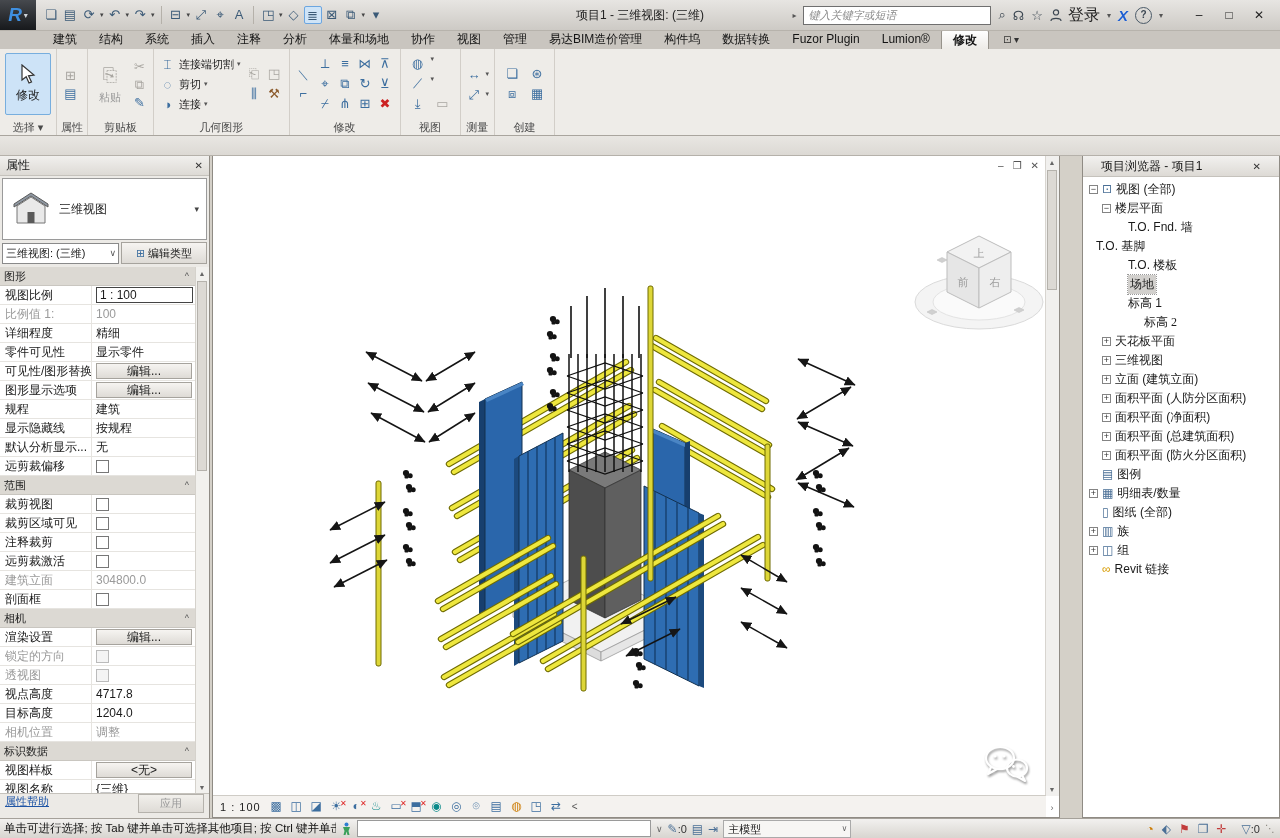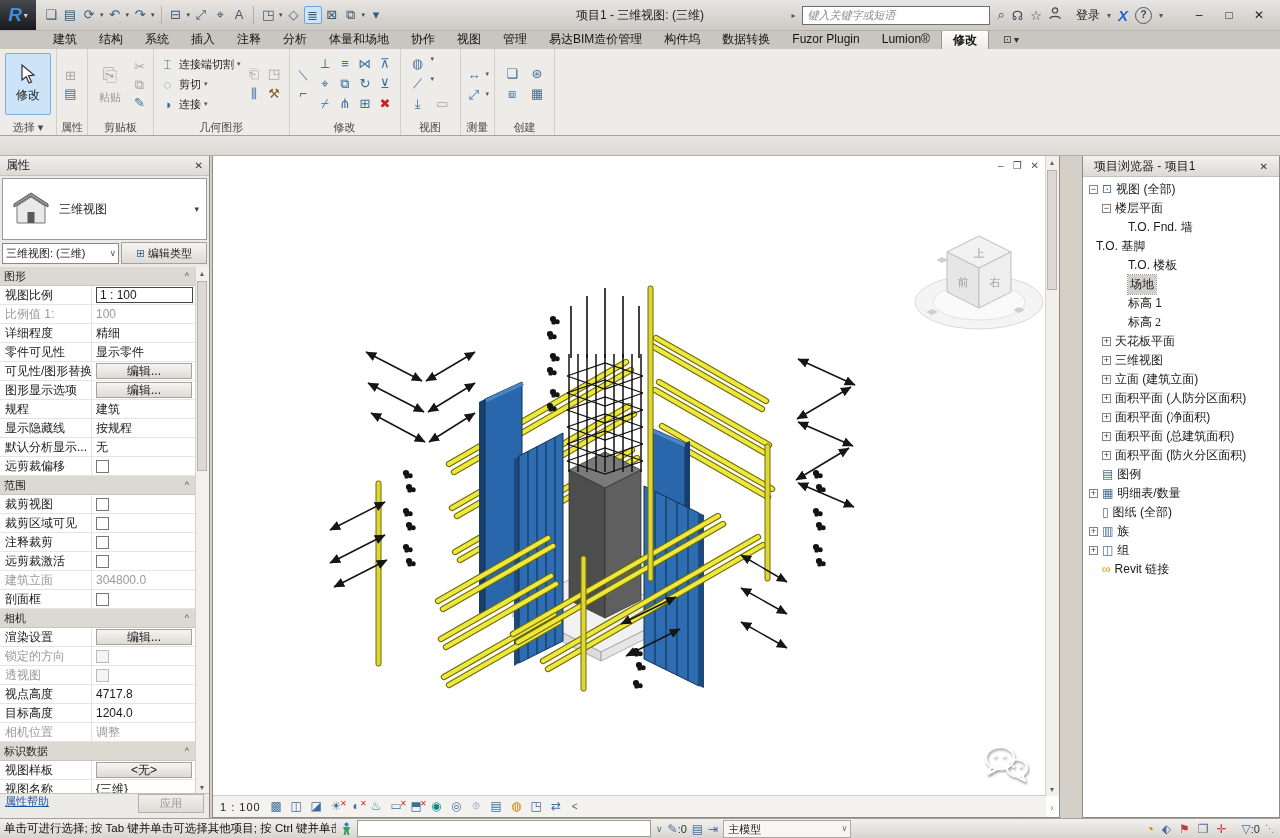--- a/index.html
+++ b/index.html
@@ -19,21 +19,21 @@
   .qi.qactive{background:#cfe4f7;border:1px solid #6ca6e0;border-radius:2px;box-sizing:border-box}
   .qdd{font-size:7px;color:#444;margin:0 1px}
   .qsep{width:1px;height:18px;background:#b5b1aa;margin:0 4px}
   .tb-title{position:absolute;left:50%;transform:translateX(-50%);top:7px;font-size:12px;color:#222}
   .tb-right{position:absolute;right:0;top:0;height:30px;display:flex;align-items:center;gap:7px;padding-right:6px}
   .tbi{color:#3c4752;font-size:13px}
   .tbi.small{font-size:8px;color:#555}
   .searchbox{width:178px;height:17px;background:#fff;border:1px solid #6f6f6f;
              font-style:italic;color:#8a8a8a;font-size:11px;padding:0 4px;line-height:17px;
              overflow:hidden;white-space:nowrap}
-  .signin{display:flex;align-items:flex-start;gap:15px;font-size:12px;color:#222}
+  .signin{display:flex;align-items:center;gap:6px;font-size:16px;color:#222}
   .tbx{color:#1f5fd0;font-weight:bold;font-style:italic;font-size:15px;text-shadow:0 0 1px #fff}
   .tbq{width:15px;height:15px;border:1.5px solid #4a5a68;border-radius:50%;line-height:14px;
        text-align:center;font-size:10px;color:#3c4752;font-weight:bold}
   .winbtns{display:flex;margin-left:14px}
   .winbtn{width:30px;height:30px;line-height:30px;text-align:center;color:#222;font-size:12px}
   
   .tabbar{position:absolute;left:0;top:30px;width:1280px;height:19px;background:#c9c5bf;
           display:flex;align-items:flex-end;padding-left:42px;box-sizing:border-box;z-index:29}
   .tab{padding:0 11px;height:19px;line-height:19px;font-size:12px;color:#141414;white-space:nowrap}
   .tab.active{background:linear-gradient(#fefefe,#edebe7);border:1px solid #96928b;border-bottom:none;
@@ -108,21 +108,21 @@
   .viewbar{position:absolute;left:0;right:13px;bottom:0;height:21px;background:#f4f2ef;border-top:1px solid #cfccc6;
            display:flex;align-items:center;gap:3px;padding:0 7px;font-size:11px;z-index:11}
   .vbscale{margin-right:4px;color:#222;letter-spacing:1px;white-space:nowrap}
   .vbi{width:17px;height:17px;line-height:17px;text-align:center;color:#3c6e9f;font-size:12px;position:relative}
   .vbi.teal{color:#0a8a8a}.vbi.orange{color:#cc7a00}
   .vbcollapse{margin-left:4px;color:#555;font-size:10px}
   .corner{position:absolute;right:1px;bottom:4px;width:12px;text-align:center;color:#666;font-size:9px;z-index:12}
   
   .browser{position:absolute;left:1082px;top:155px;width:198px;height:663px;background:#fff;
            border:1px solid #8f8b84;box-sizing:border-box;z-index:20}
-  .bhead{height:20px;display:flex;align-items:center;justify-content:space-between;padding:0 11px;
+  .bhead{height:20px;display:flex;align-items:center;justify-content:space-between;padding:0 18px;
          background:linear-gradient(#f2f1ef,#dddad5);border-bottom:1px solid #c5c2bc;font-size:12px}
   .tree{padding-top:3px}
   .titem{height:19px;line-height:19px;display:flex;align-items:center;white-space:nowrap;font-size:12px}
   .texp{display:inline-block;width:9px;height:9px;line-height:7px;border:1px solid #848484;background:#fff;
         text-align:center;font-size:9px;color:#333;margin-right:4px;box-sizing:border-box}
   .texp.none{border:none;background:none}
   .ticon{margin-right:4px;color:#4a6f96;font-size:12px}
   .ticon.link{color:#d79b00}
   .tlabel.sel{background:#d2d0cd;outline:1px dotted #9a9a9a;padding:0 2px}
   
@@ -773,21 +773,21 @@
         <span class="tlabel">T.O. 楼板</span>
       </div>
       <div class="titem" style="padding-left: 32px;">
         <span class="texp none"></span>
         <span class="tlabel sel">场地</span>
       </div>
       <div class="titem" style="padding-left: 32px;">
         <span class="texp none"></span>
         <span class="tlabel">标高 1</span>
       </div>
-      <div class="titem" style="padding-left: 32px; font-family: Liberation Serif, serif;">
+      <div class="titem" style="padding-left: 48px; font-family: Liberation Serif, serif;">
         <span class="texp none"></span>
         <span class="tlabel">标高 2</span>
       </div>
       <div class="titem" style="padding-left: 19px;">
         <span class="texp">+</span>
         <span class="tlabel">天花板平面</span>
       </div>
       <div class="titem" style="padding-left: 19px;">
         <span class="texp">+</span>
         <span class="tlabel">三维视图</span>

